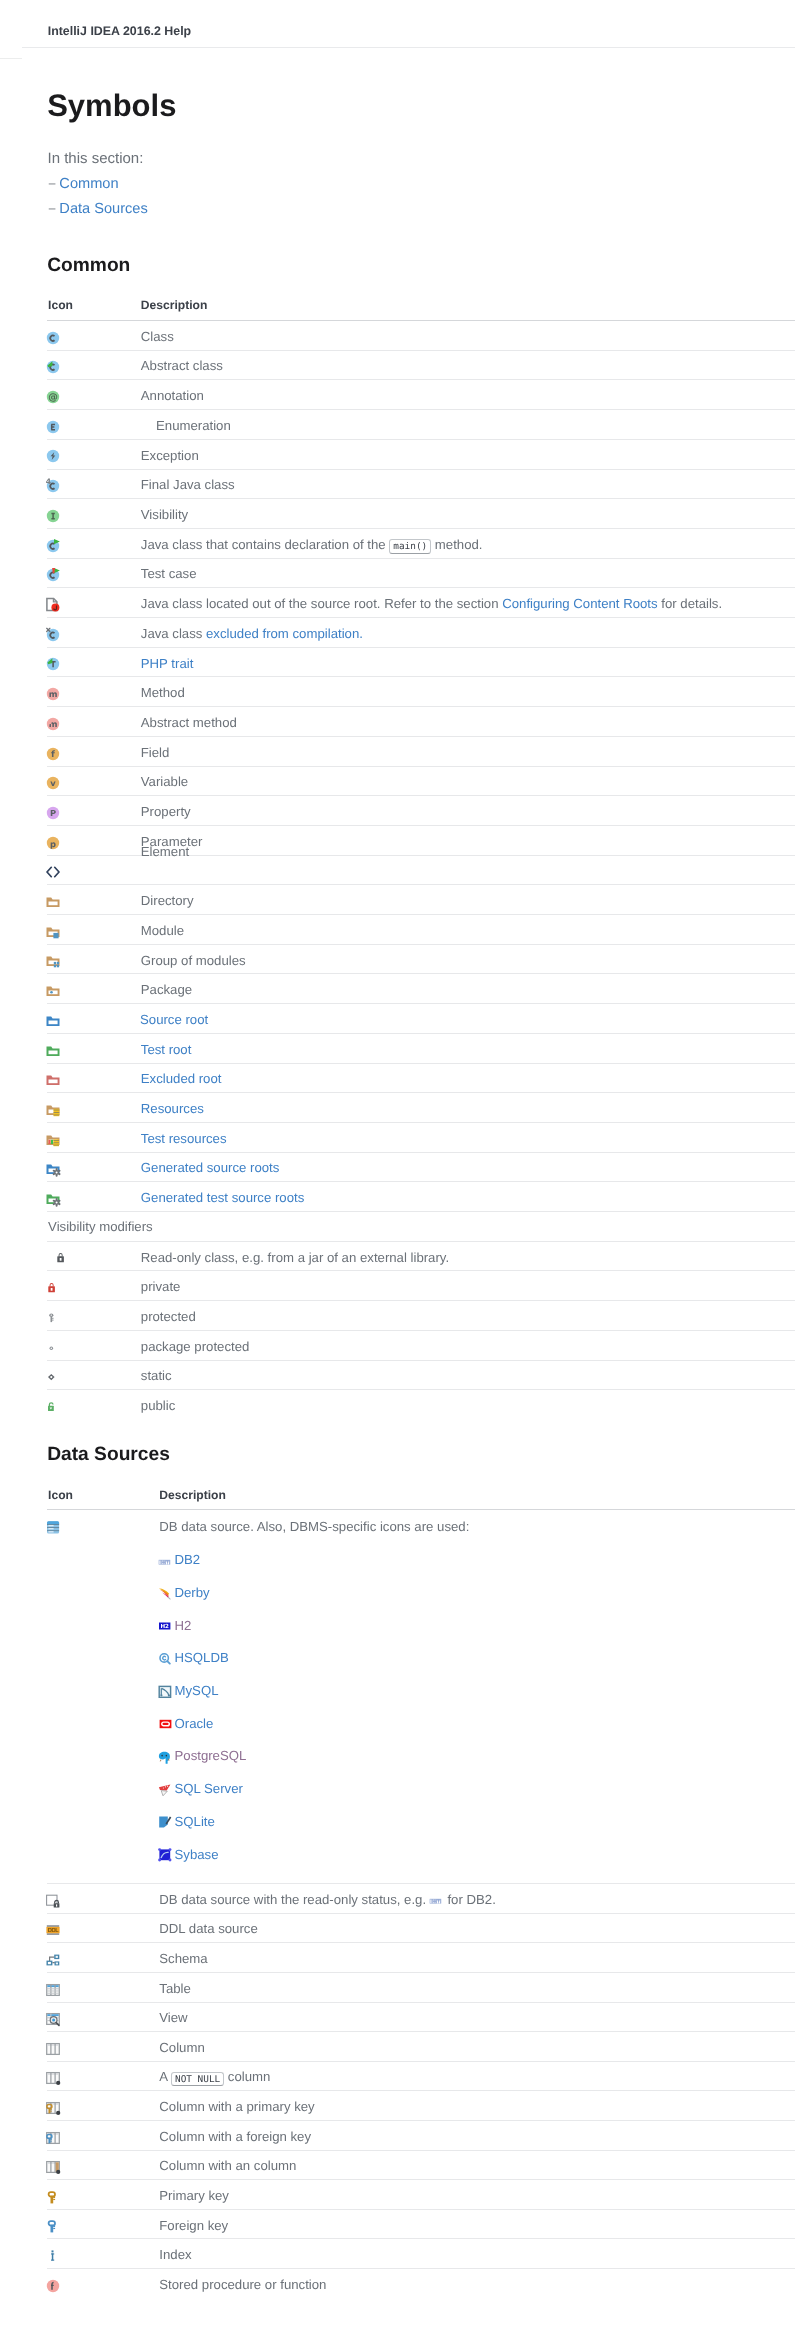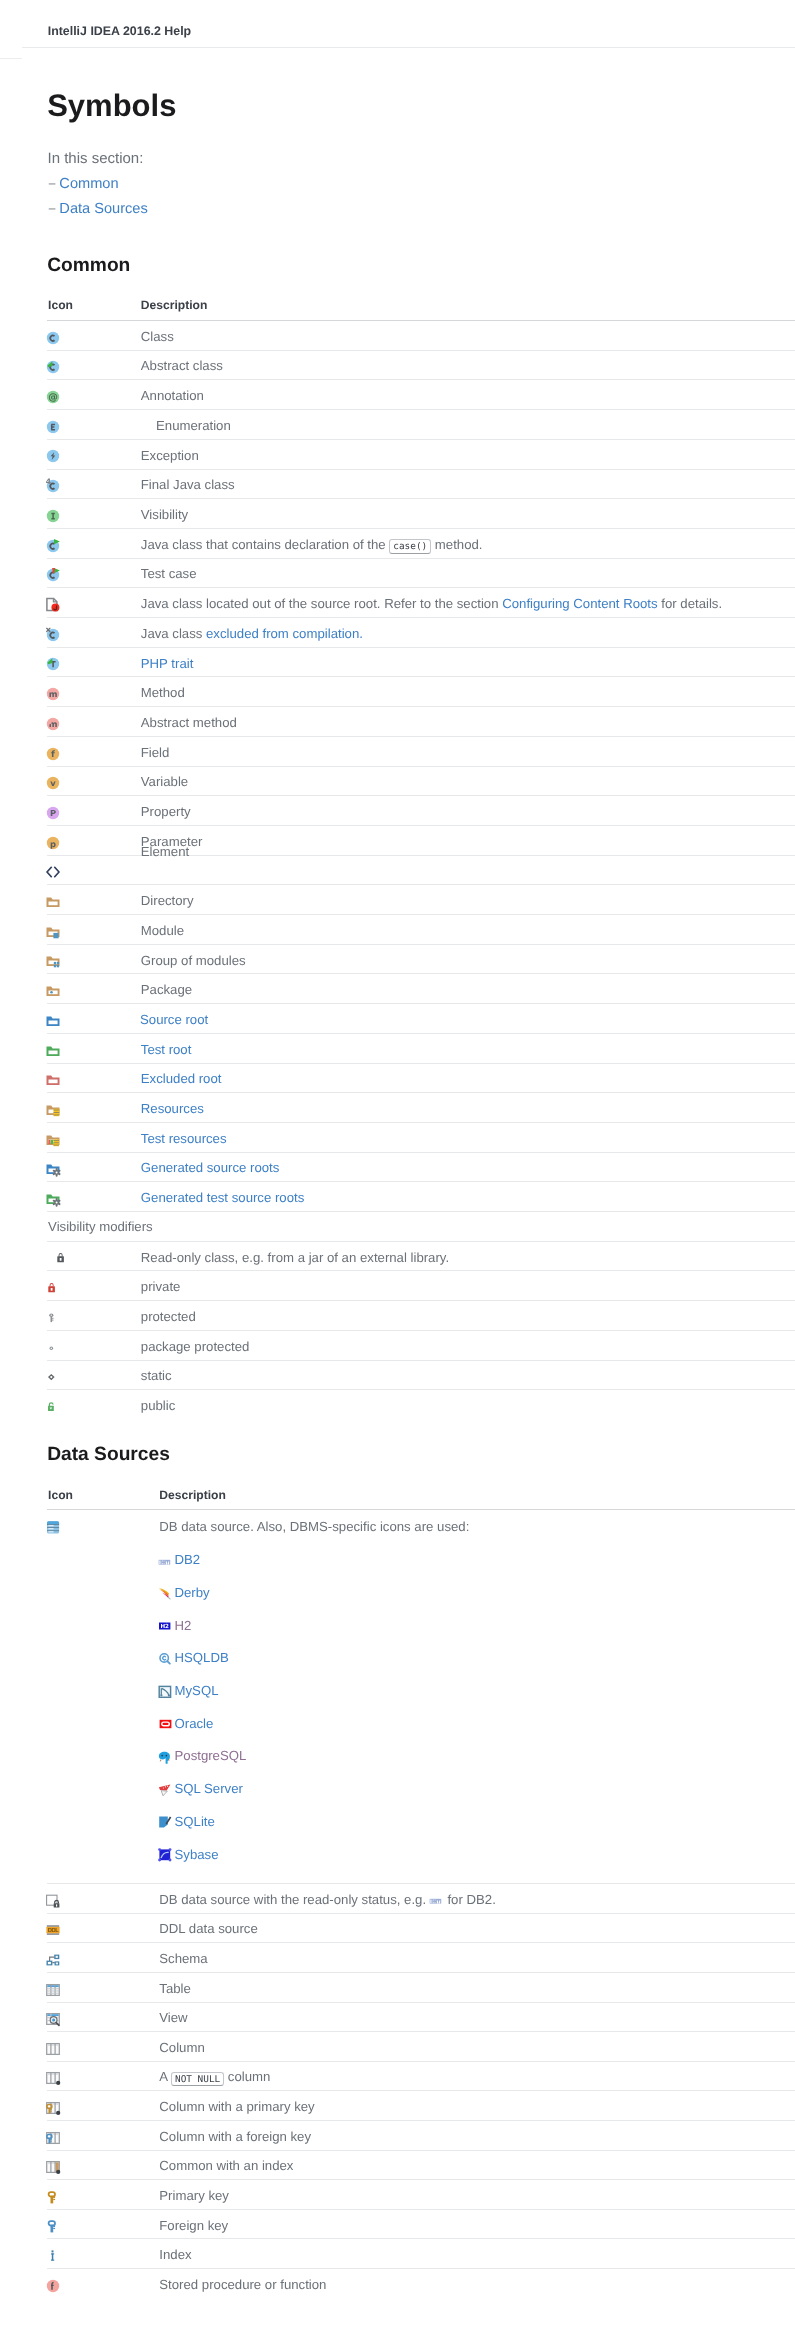--- a/index.html
+++ b/index.html
@@ -100,21 +100,21 @@
     </div>
 <div class="desc" style="left:140.8px;top:506.9px"><span>Visibility</span></div>
 <div class="rowline" style="top:527.9px"></div>
 <div class="ic" style="left:45.3px;top:537.5px">
       <svg width="16" height="16" viewBox="0 0 16 16">
         <circle cx="8" cy="8" r="6.2" fill="#8cc8ee"></circle>
         <path d="M9.53 10.29 A2.65 2.65 0 1 1 9.53 6.11" fill="none" stroke="#53585d" stroke-width="1.75" stroke-linecap="butt"></path>
         <path d="M9.0 0.9 L14.9 3.6 L9.0 6.3 Z" fill="#3cb540"></path>
       </svg>
     </div>
-<div class="desc" style="left:140.8px;top:536.6px"><span>Java class that contains declaration of the </span><code class="kbd">case()</code><span> method.</span></div>
+<div class="desc" style="left:140.8px;top:536.6px"><span>Java class that contains declaration of the </span><code class="kbd">main()</code><span> method.</span></div>
 <div class="rowline" style="top:557.6px"></div>
 <div class="ic" style="left:45.3px;top:567.2px">
       <svg width="16" height="16" viewBox="0 0 16 16">
         <circle cx="8" cy="8" r="6.2" fill="#8cc8ee"></circle>
         <path d="M9.53 10.29 A2.65 2.65 0 1 1 9.53 6.11" fill="none" stroke="#53585d" stroke-width="1.75" stroke-linecap="butt"></path>
         <path d="M9.0 0.9 L14.9 3.6 L9.0 6.3 Z" fill="#3cb540"></path>
         <path d="M7.1 0.9 L10.1 0.9 L9.4 6.3 L7.8 6.3 Z" fill="#e2473c"></path>
       </svg>
     </div>
 <div class="desc" style="left:140.8px;top:566.4px"><span>Test case</span></div>
@@ -601,21 +601,21 @@
 <div class="rowline" style="top:2149.6px"></div>
 <div class="ic" style="left:45.3px;top:2159.2px">
       <svg width="16" height="16" viewBox="0 0 16 16">
         <rect x="1.7" y="2.6" width="12.6" height="10.8" fill="#fafafa" stroke="#9ba0a4" stroke-width="1.25"></rect>
         <rect x="2.3" y="3.2" width="11.4" height="1.5" fill="#d5d8da"></rect>
         <path d="M5.9 2.6 V13.4 M10.1 2.6 V13.4" stroke="#9ba0a4" stroke-width="1.25"></path>
         <rect x="10.7" y="3.3" width="3.1" height="9.5" fill="#c79a63"></rect>
         <circle cx="13.2" cy="12.9" r="2.1" fill="#3a3f44"></circle>
       </svg>
     </div>
-<div class="desc" style="left:159.3px;top:2158.3px"><span>Common with an index</span></div>
+<div class="desc" style="left:159.3px;top:2158.3px"><span>Column with an column</span></div>
 <div class="rowline" style="top:2179.2px"></div>
 <div class="ic" style="left:45.3px;top:2188.8px">
       <svg width="16" height="16" viewBox="0 0 16 16">
         <rect x="3.6" y="3.0" width="6.4" height="4.6" rx="2.3" fill="none" stroke="#c48c1e" stroke-width="1.75"></rect>
         <rect x="5.5" y="6.6" width="2.7" height="7.8" fill="#c48c1e"></rect>
         <rect x="8.2" y="7.9" width="1.9" height="1.15" fill="#c48c1e"></rect>
         <rect x="8.2" y="9.9" width="1.9" height="1.15" fill="#c48c1e"></rect>
       </svg>
     </div>
 <div class="desc" style="left:159.3px;top:2187.9px"><span>Primary key</span></div>

